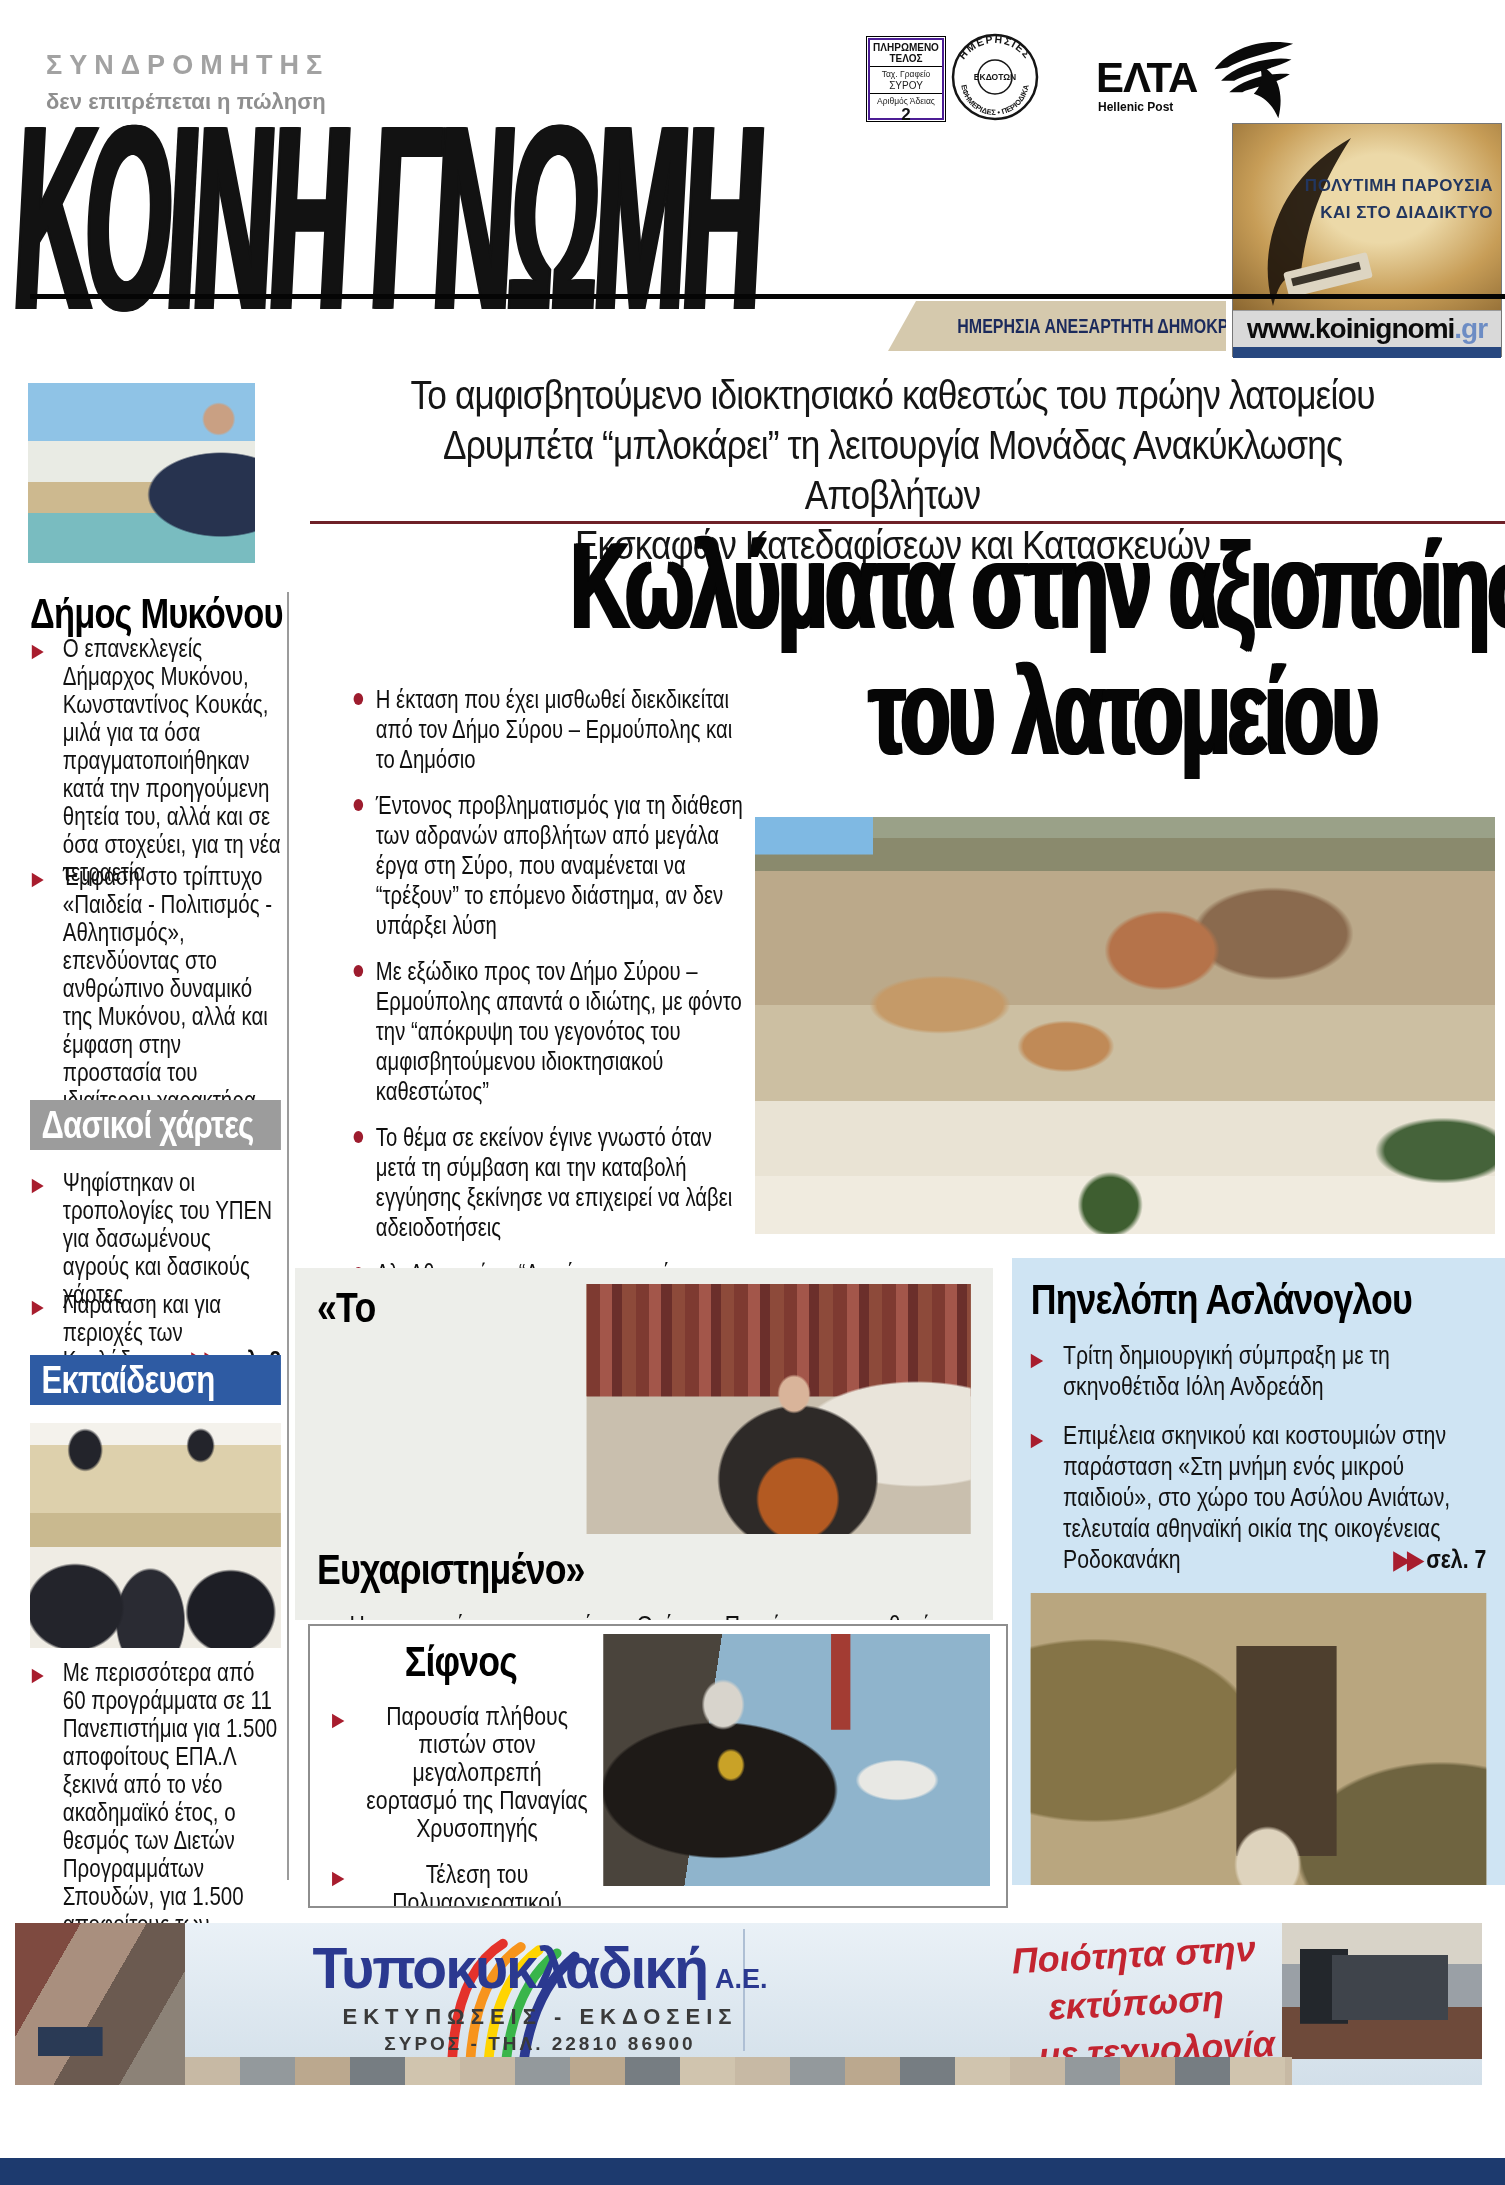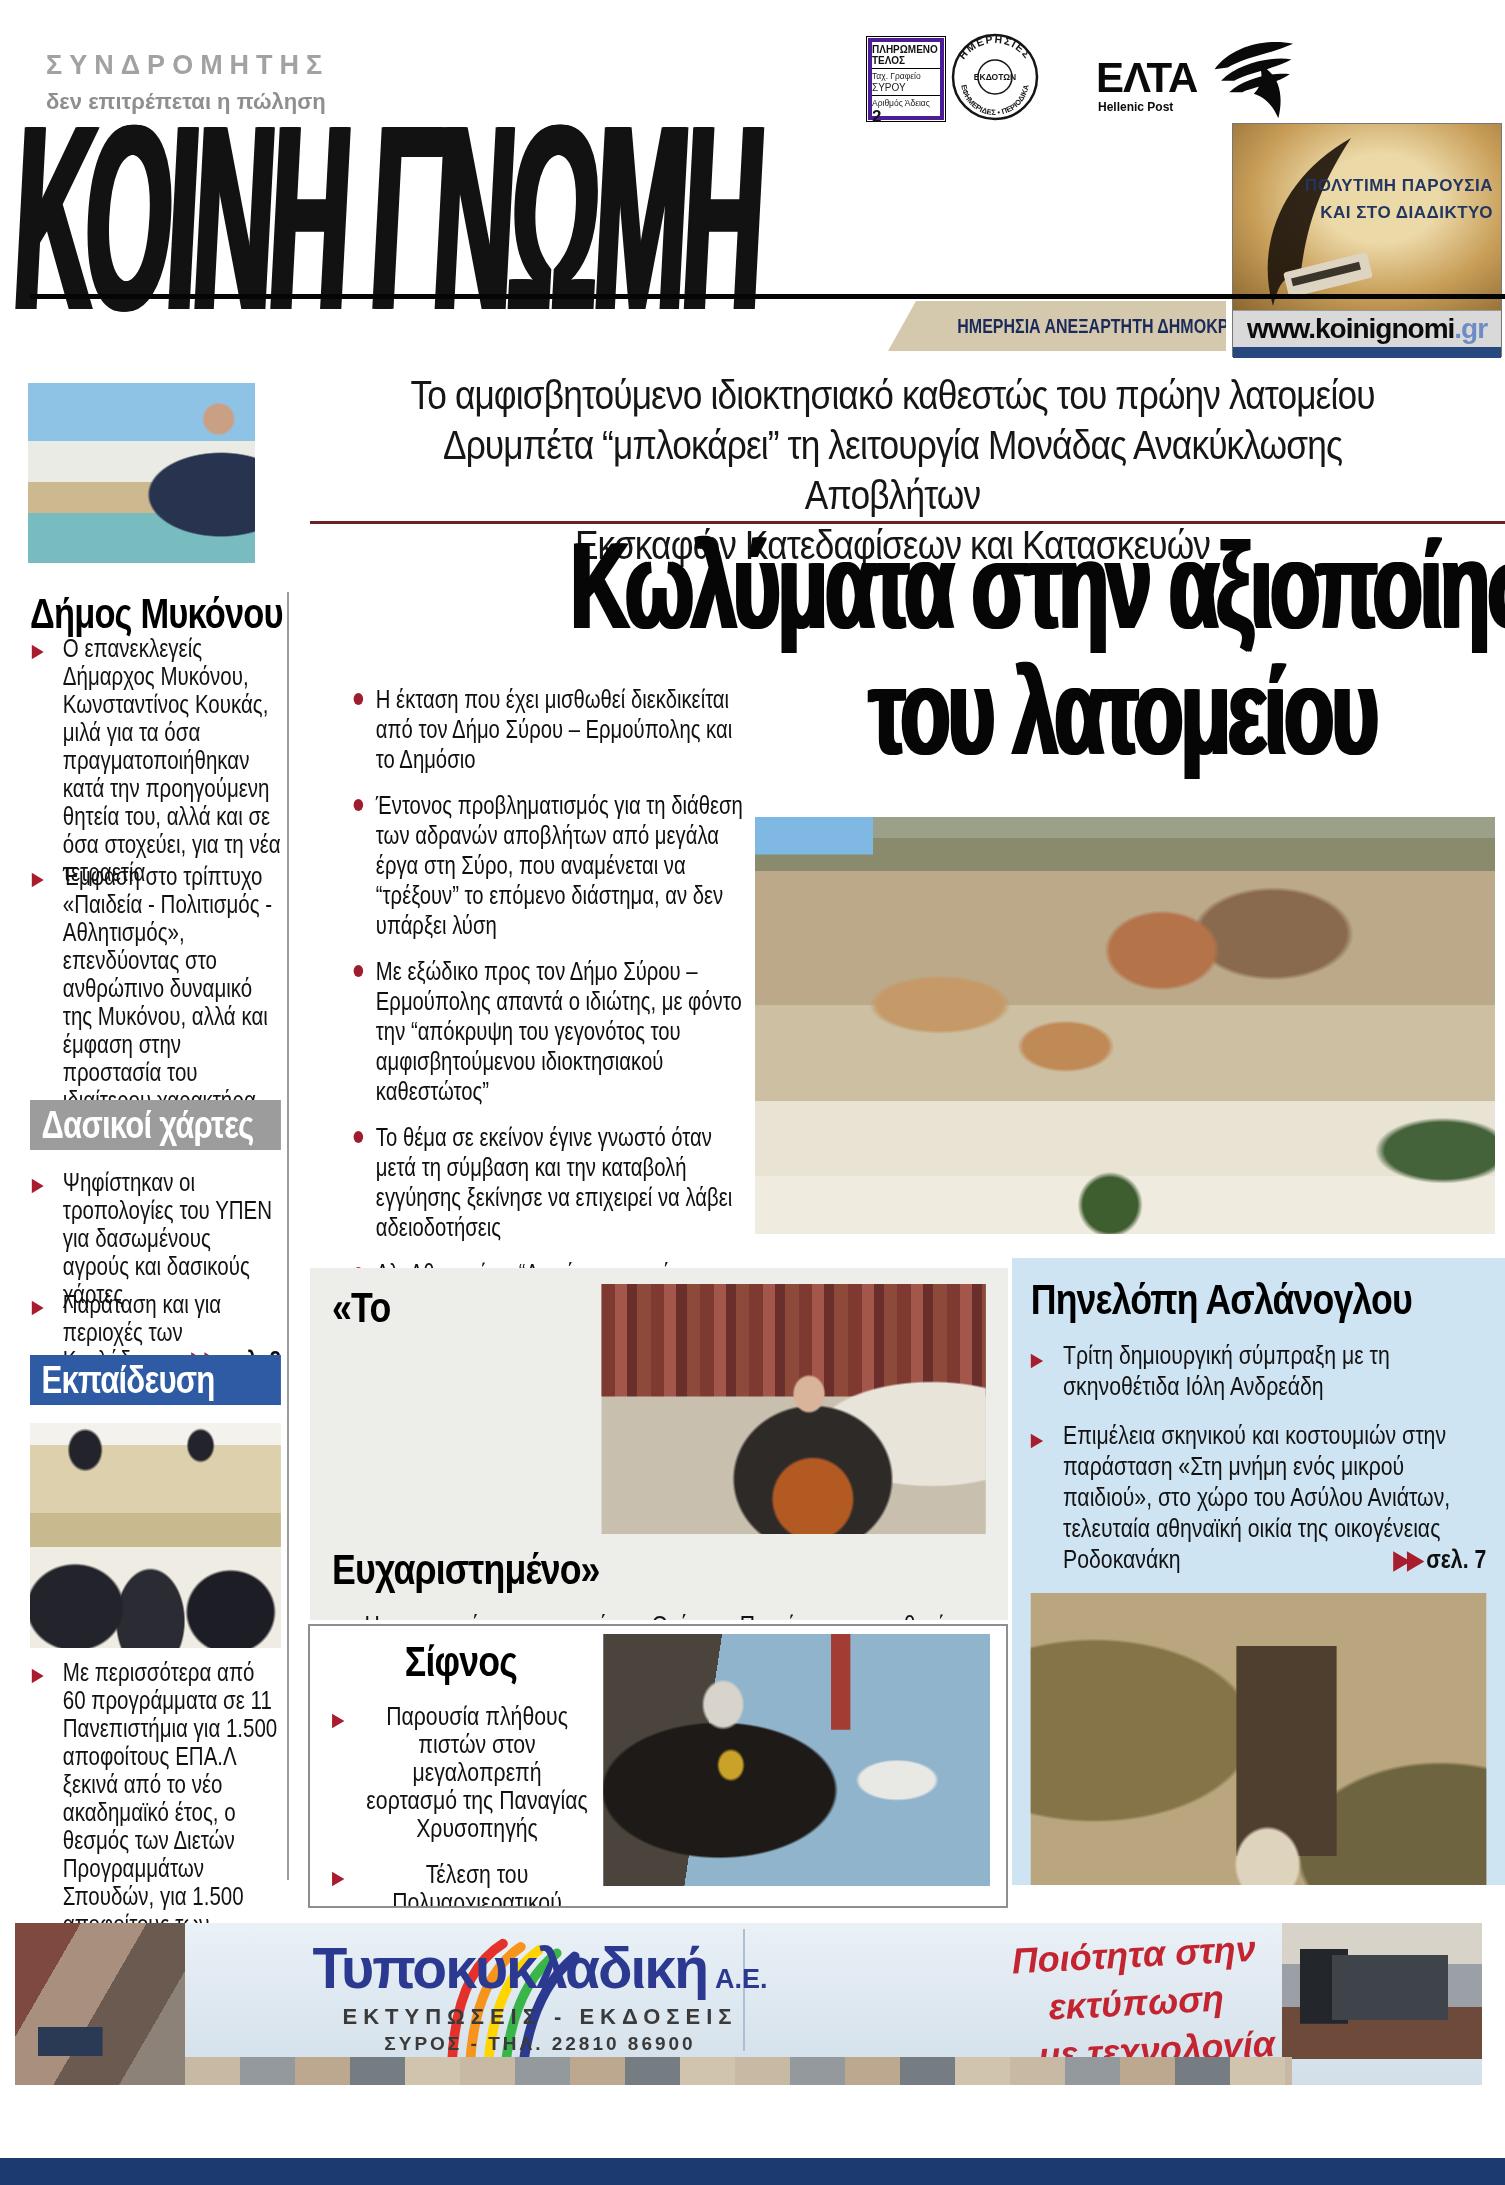--- a/index.html
+++ b/index.html
@@ -12,21 +12,21 @@
   .sub-t{font-size:27px;font-weight:bold;letter-spacing:7px;color:#a2a2a2;}
   .sub-n{font-size:22px;font-weight:bold;color:#8f8f8f;margin-top:8px;}
 
   .masthead{position:absolute;left:22px;top:86px;width:2100px;font-weight:bold;font-size:264px;
         line-height:264px;letter-spacing:-12px;color:#121212;white-space:nowrap;
         transform:scaleX(.425) skewX(-7deg);transform-origin:0 0;
         text-shadow:6px 0 #121212,-6px 0 #121212,3px 0 #121212,-3px 0 #121212;}
 
   .postal-stamp{position:absolute;left:866px;top:36px;width:80px;height:86px;border:1px solid #000;
         padding:1px;box-sizing:border-box;background:#fff;}
-  .ps-in{border:4px solid #4c1d95;height:100%;box-sizing:border-box;text-align:left;}
+  .ps-in{border:2px solid #4c1d95;height:100%;box-sizing:border-box;text-align:center;}
   .ps-t{font-size:10px;font-weight:bold;line-height:11px;padding-top:2px;}
   .ps-sep{border-top:1px solid #000;margin-top:2px;}
   .ps-s{font-size:8.5px;color:#222;padding-top:2px;}
   .ps-o{font-size:10px;color:#222;padding-top:1px;}
   .ps-v{font-size:17px;font-weight:bold;line-height:18px;}
 
   .round-stamp{position:absolute;left:950px;top:32px;width:90px;height:90px;}
 
   .elta{position:absolute;left:1050px;top:34px;width:200px;height:95px;margin-left:46px;}
   .elta-name{position:absolute;left:0;top:20px;font-size:42px;font-weight:bold;color:#0a0a0a;letter-spacing:-1px;}
@@ -114,21 +114,21 @@
           radial-gradient(ellipse at 93% 80%,#45633a 0 6%,transparent 7%),
           linear-gradient(180deg,#9aa188 0 5%,#8a8a6d 5% 13%,#bba98a 13% 45%,#ccbfa2 45% 68%,#e9e3d4 68% 86%,#f0ebdf 86% 100%);}
 
   
   .box{position:absolute;overflow:hidden;}
   .bx-squeeze{position:relative;transform:scaleX(.85);transform-origin:0 0;box-sizing:border-box;}
   .bx-title{font-size:42px;font-weight:bold;letter-spacing:-1px;color:#000;margin:4px 0 16px;}
   .bx-item{position:relative;padding-left:38px;font-size:25px;line-height:30px;color:#121212;margin-bottom:18px;}
   .bx-item .tri{left:0;top:4px;}
 
-  .box-efh{left:310px;top:1268px;width:698px;height:352px;background:#edeeea;}
+  .box-efh{left:295px;top:1268px;width:698px;height:352px;background:#edeeea;}
   .box-efh .bx-squeeze{width:821px;padding:12px 26px 8px 26px;}
   .efh-photo{float:right;width:452px;height:250px;margin:4px 0 12px 18px;
         background:
           radial-gradient(circle at 54% 44%,#d9b49a 0 6%,transparent 7%),
           radial-gradient(ellipse at 55% 86%,#b35a22 0 13%,transparent 14%),
           radial-gradient(ellipse at 55% 78%,#2e2a28 0 26%,transparent 27%),
           radial-gradient(ellipse at 86% 60%,#e9e4da 0 24%,transparent 25%),
           repeating-linear-gradient(90deg,#7e3a31 0 16px,#a3564a 16px 30px,#6b2f2b 30px 42px,#8d4a3a 42px 58px) 0 0/100% 45% no-repeat,
           linear-gradient(180deg,#9b6a52 0 45%,#c9bfae 45% 100%);}
 

